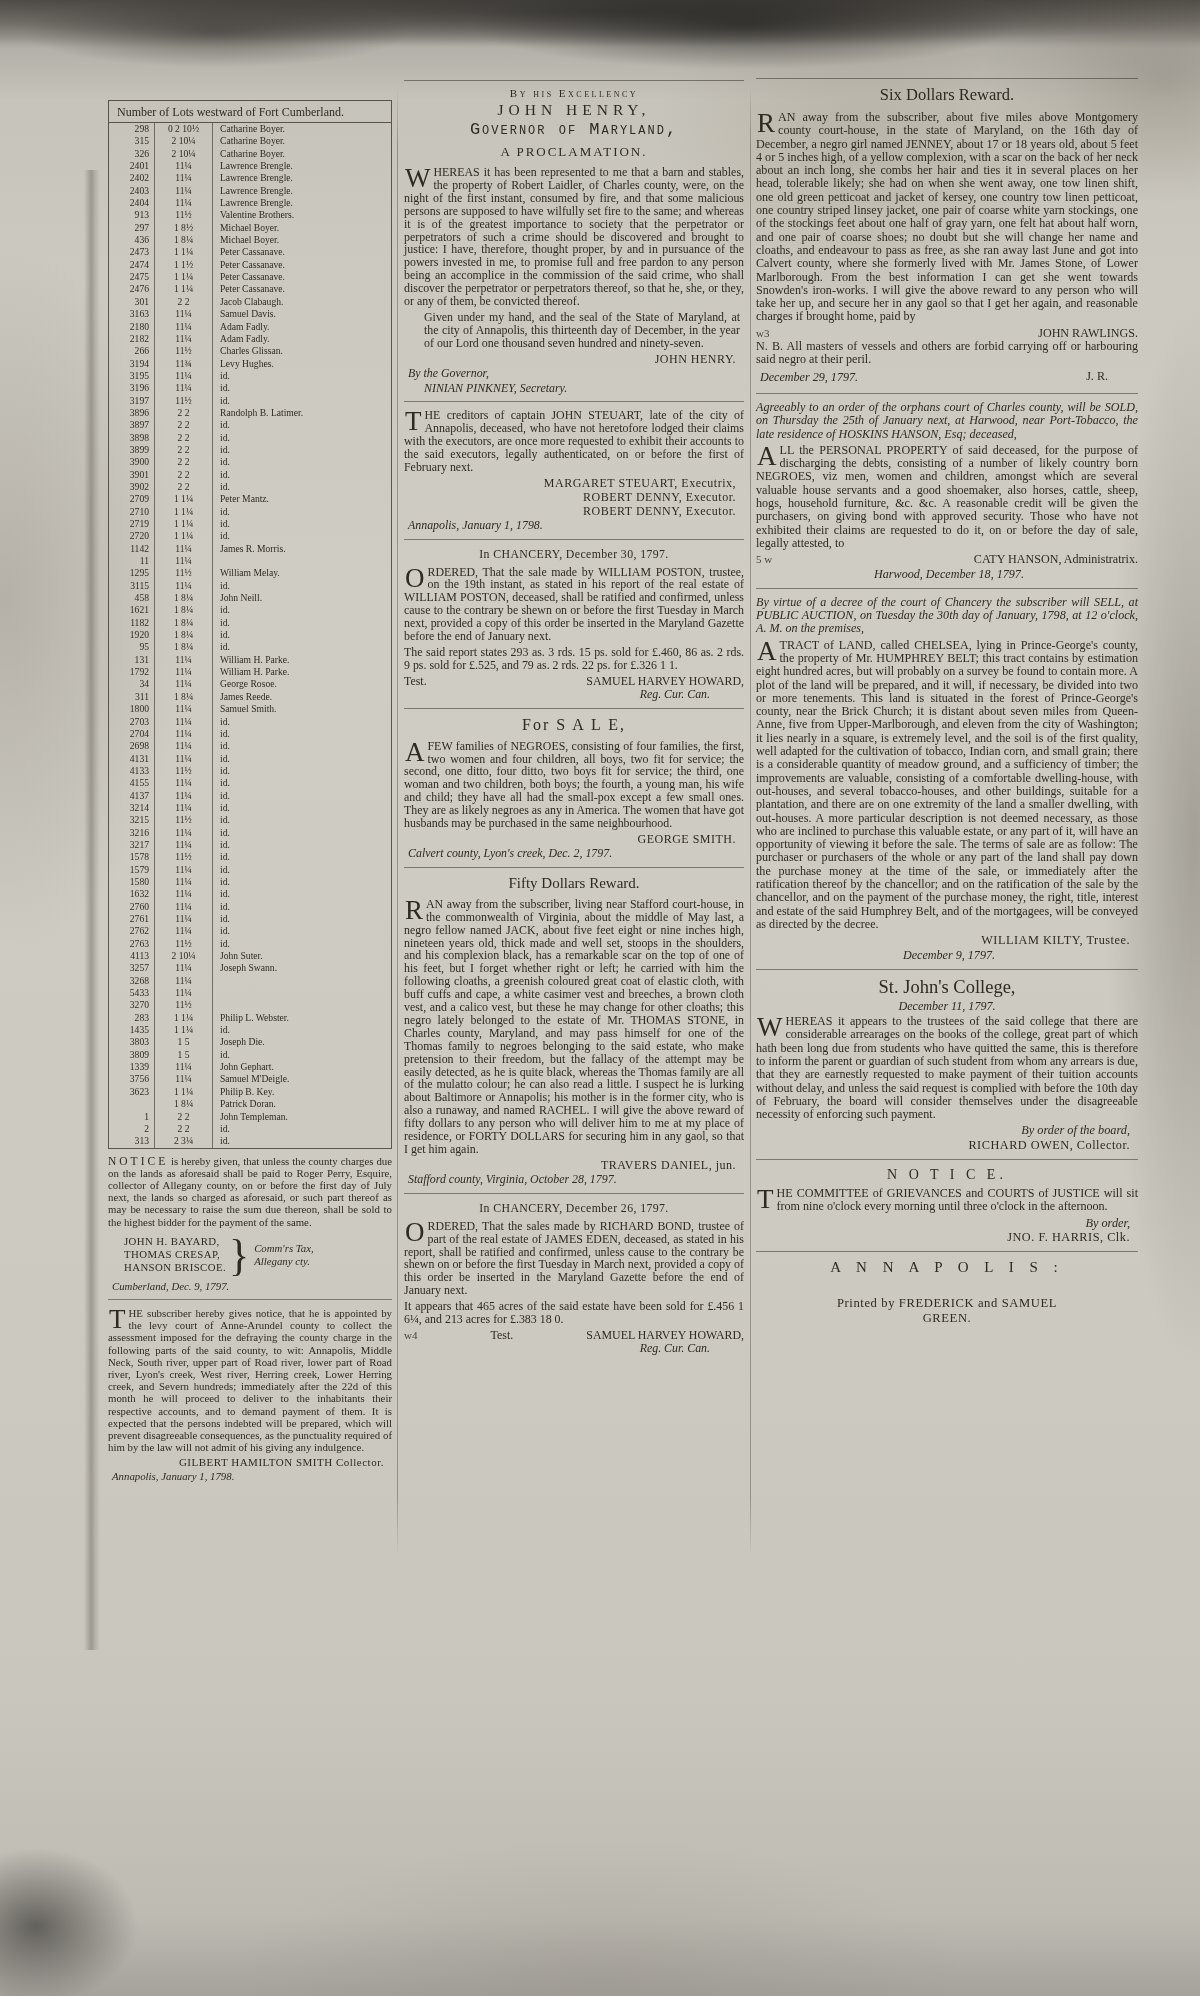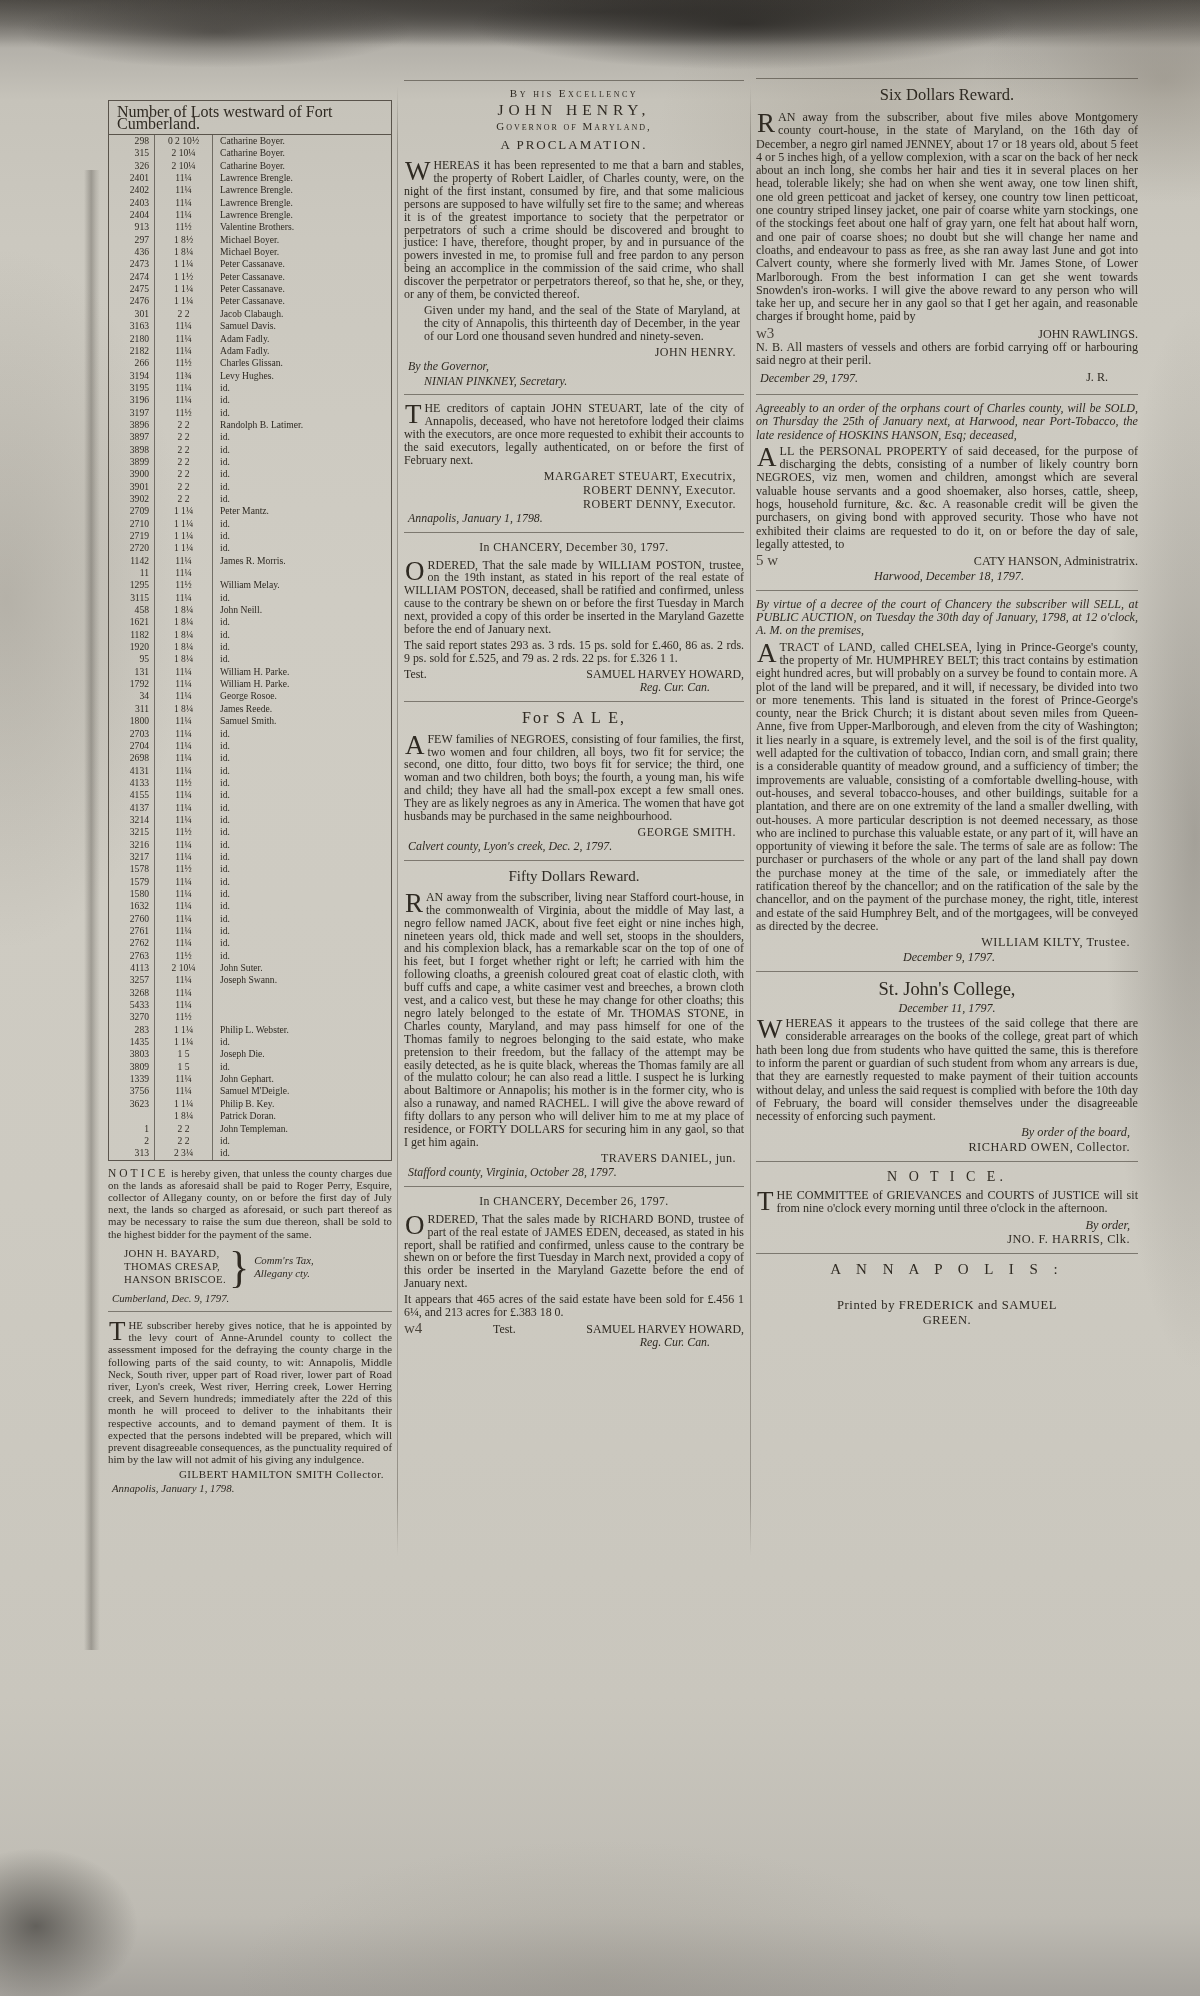--- a/index.html
+++ b/index.html
@@ -35,21 +35,21 @@
   .col { position:absolute; }
   .colL { left:108px; top:100px; width:284px; }
   .colM { left:404px; top:80px;  width:340px; }
   .colR { left:756px; top:78px;  width:382px; }
 
   .rule { height:0; border:none; border-top:1px solid rgba(58,52,44,.55); margin:7px 0; }
   .toprule { margin:0 0 6px 0; }
 
   
   .lots { border:1.5px solid rgba(52,46,38,.75); background:rgba(255,255,255,0.0); }
-  .lots-title { font-size:16px; line-height:12px; padding:5px 2px 4px 8px;
+  .lots-title { font-size:12px; line-height:12px; padding:5px 2px 4px 8px;
     border-bottom:1.2px solid rgba(52,46,38,.75); }
   .lrow { display:flex; height:12.35px; font-size:9.6px; line-height:12.3px; }
   .lcell { overflow:hidden; white-space:nowrap; }
   .lcell.lot   { width:46px; text-align:right; padding-right:5px; border-right:1px solid rgba(52,46,38,.6); }
   .lcell.dims  { width:58px; text-align:center; border-right:1px solid rgba(52,46,38,.6); }
   .lcell.owner { flex:1; padding-left:7px; }
 
   
   .bt { text-align:justify; margin:0 0 3px 0; }
   .lt { font-size:10.8px; line-height:12.2px; }
@@ -58,26 +58,26 @@
   .dc { float:left; font-size:27px; line-height:23px; padding:1px 3px 0 1px; }
   .spread { letter-spacing:3px; font-size:11.5px; }
   .ital { font-style:italic; }
   .indent { margin-left:20px; margin-right:4px; }
 
   .sig { text-align:right; letter-spacing:.5px; margin:1px 8px 1px 0; }
   .sig.lt { font-size:11px; } .sig.mt { font-size:12px; } .sig.rt { font-size:12.3px; }
   .dateline { font-style:italic; margin:1px 0 2px 4px; }
   .dateline.lt { font-size:10.8px; } .dateline.mt { font-size:11.9px; } .dateline.rt { font-size:12.1px;text-align:center; }
   .daterow { display:flex; justify-content:space-between; }
-  .note { font-size:15px; color:#4a443b; }
+  .note { font-size:11px; color:#4a443b; }
 
   .center { text-align:center; }
   .h-kicker { font-size:11px; font-variant:small-caps; letter-spacing:2.5px; }
   .h-name { font-size:15.5px; letter-spacing:5px; margin:2px 0 1px; }
-  .h-office { font-size:11px; font-variant:small-caps; letter-spacing:2px; }
+  .h-office { font-size:17px; font-variant:small-caps; letter-spacing:2px;font-family:Liberation Mono, monospace; }
   .h-procl { font-size:13px; letter-spacing:2px; margin:5px 0 6px; }
   .h-reward { font-size:16.5px; margin:1px 0 6px; }
   .h-sale { font-size:16px; letter-spacing:2px; margin:1px 0 6px; }
   .h-chancery { font-size:11.8px; margin:0 0 4px; letter-spacing:.4px; }
   .h-college { font-size:18.5px; margin:0 0 2px; }
   .h-notice { font-size:14px; letter-spacing:4px; margin:1px 0 4px; }
   .h-imprint { font-size:15px; letter-spacing:6px; margin:4px 0 20px; }
   .imprint-line { font-size:12.6px; letter-spacing:.6px; }
 
   .commrs { display:flex; align-items:center; margin:2px 0 1px 16px; }

